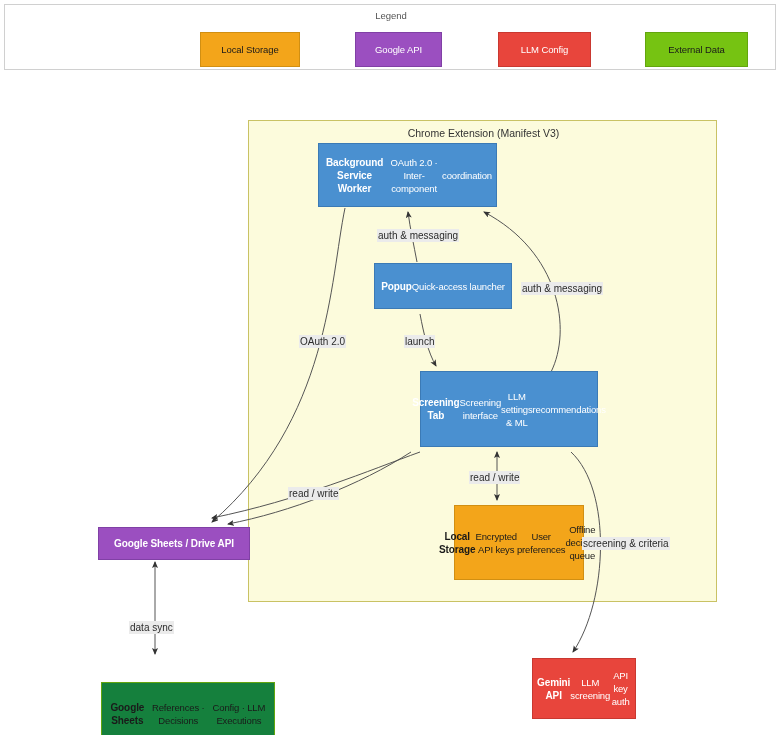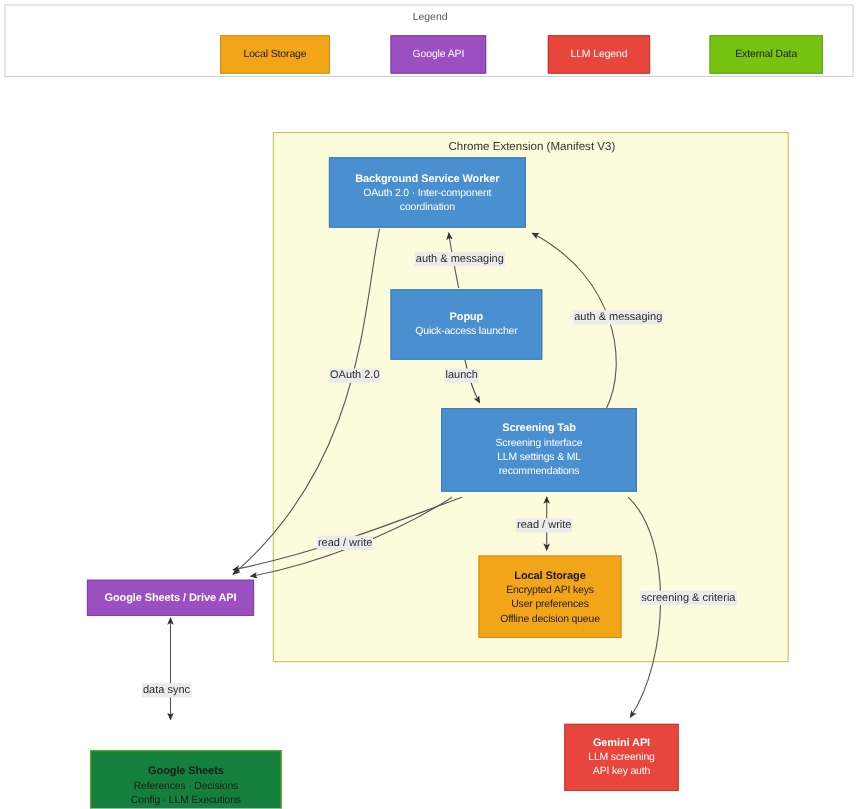--- a/index.html
+++ b/index.html
@@ -82,25 +82,25 @@
     text-align: center;
     font-size: 10.5px;
     color: #333333;
   }
 
   
   .node {
     position: absolute;
     box-sizing: border-box;
     display: flex;
-    flex-direction: column;
     align-items: center;
     justify-content: center;
     text-align: center;
     padding: 2px 4px;
+    margin-left: 19px;
   }
   .node .node-title {
     font-weight: bold;
     font-size: 10px;
     line-height: 13px;
     letter-spacing: -0.1px;
   }
   .node .node-sub {
     font-size: 9.5px;
     line-height: 13px;
@@ -127,21 +127,21 @@
 
   <div class="legend-box" style="left:195px; top:27px; width:100px; height:35px; background:#f3a51a; color:#1a1a1a; border:1px solid #d18f12;">
     <span>Local Storage</span>
   </div>
 
   <div class="legend-box" style="left:350px; top:27px; width:87px; height:35px; background:#9b4fc0; color:#ffffff; border:1px solid #8040a5;">
     <span>Google API</span>
   </div>
 
   <div class="legend-box" style="left:493px; top:27px; width:93px; height:35px; background:#e8453c; color:#ffffff; border:1px solid #c93830;">
-    <span>LLM Legend</span>
+    <span>LLM Config</span>
   </div>
 
   <div class="legend-box" style="left:640px; top:27px; width:103px; height:35px; background:#76c312; color:#1a1a1a; border:1px solid #63a50e;">
     <span>External Data</span>
   </div>
 </div>
 
 <div id="diagram">
 
   <div id="chrome-extension-container">
@@ -176,21 +176,21 @@
 
     <path d="M 155 562 L 155 654" fill="none" stroke="#555555" stroke-width="1" marker-start="url(#arrowhead-start)" marker-end="url(#arrowhead)"></path>
   </svg>
 
   <div class="node" style="left:299px; top:143px; width:179px; height:64px; background:#4a90d0; color:#ffffff; border:1px solid #3b7ab5;">
     <div class="node-title">Background Service Worker</div>
     <div class="node-sub">OAuth 2.0 · Inter-component</div>
     <div class="node-sub">coordination</div>
   </div>
 
-  <div class="node" style="left:355px; top:263px; width:138px; height:64px; background:#4a90d0; color:#ffffff; border:1px solid #3b7ab5;">
+  <div class="node" style="left:355px; top:263px; width:138px; height:46px; background:#4a90d0; color:#ffffff; border:1px solid #3b7ab5;">
     <div class="node-title">Popup</div>
     <div class="node-sub">Quick-access launcher</div>
   </div>
 
   <div class="node" style="left:401px; top:371px; width:178px; height:76px; background:#4a90d0; color:#ffffff; border:1px solid #3b7ab5;">
     <div class="node-title">Screening Tab</div>
     <div class="node-sub">Screening interface</div>
     <div class="node-sub">LLM settings &amp; ML</div>
     <div class="node-sub">recommendations</div>
   </div>

